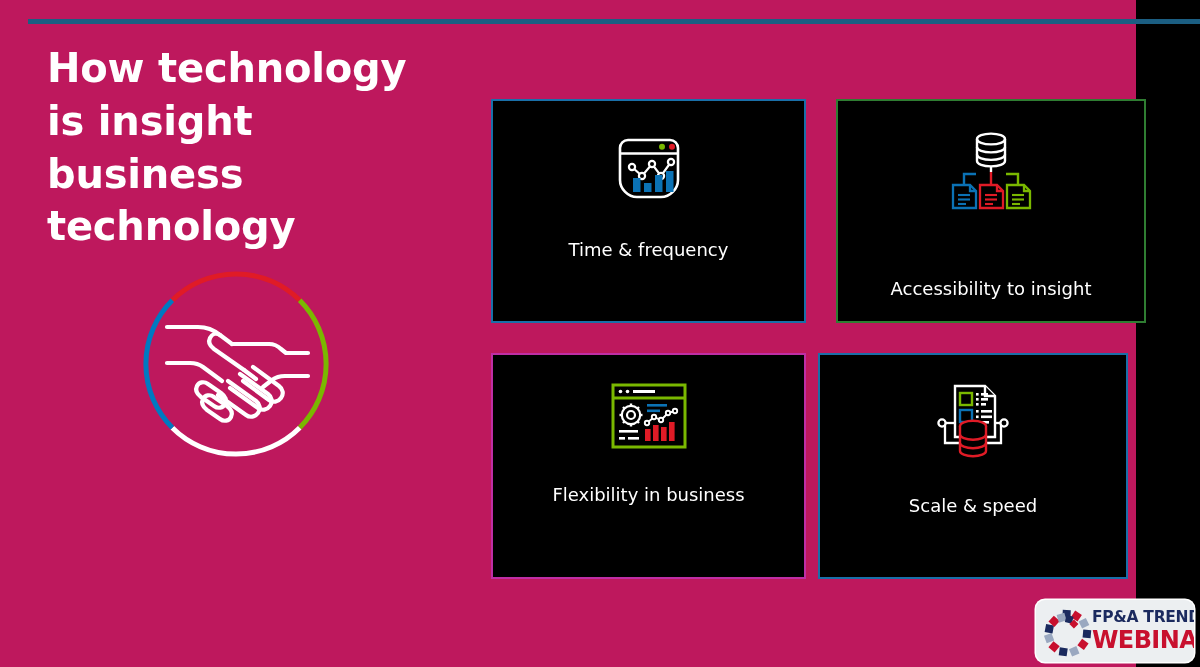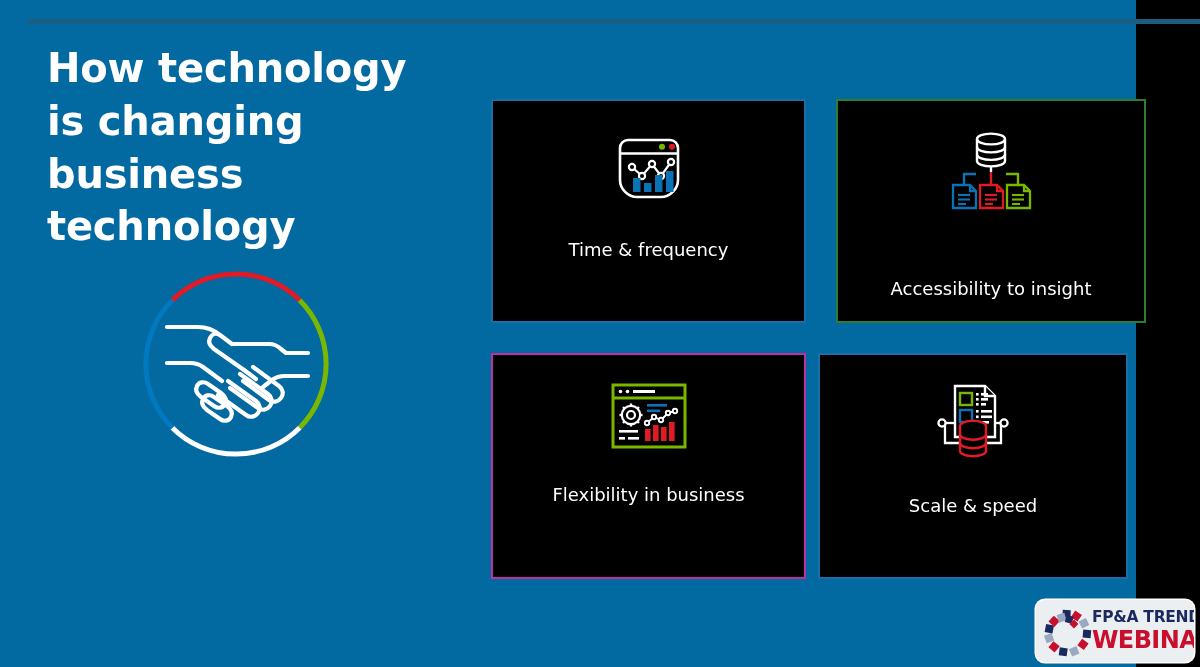--- a/index.html
+++ b/index.html
@@ -11,21 +11,21 @@
     width: 1200px;
     height: 667px;
     overflow: hidden;
     font-family: "DejaVu Sans", "Liberation Sans", sans-serif;
     position: relative;
   }
   #slide {
     position: relative;
     width: 1136px;
     height: 667px;
-    background: #0369a1;
+    background: #be185d;
   }
 
   
   .top-rule {
     position: absolute;
     left: 28px;
     top: 19px;
     width: 1172px;
     height: 5px;
     background: #1b5e82;
@@ -142,21 +142,21 @@
 </style>
 </head>
 <body>
 
 <div id="slide">
 
   <div class="top-rule"></div>
 
   <div class="title">
     <span class="title-line">How technology</span>
-    <span class="title-line">is changing</span>
+    <span class="title-line">is insight</span>
     <span class="title-line">business</span>
     <span class="title-line">technology</span>
   </div>
 
   <div class="emblem">
     <svg width="228" height="228" viewBox="0 0 228 228" xmlns="http://www.w3.org/2000/svg">
 
       <g fill="none" stroke-width="5" stroke-linecap="butt">
         <path d="M 50.3 50.3 A 90 90 0 0 1 177.7 50.3" stroke="#e01b26"></path>
         <path d="M 177.7 50.3 A 90 90 0 0 1 177.7 177.7" stroke="#7ab800"></path>

